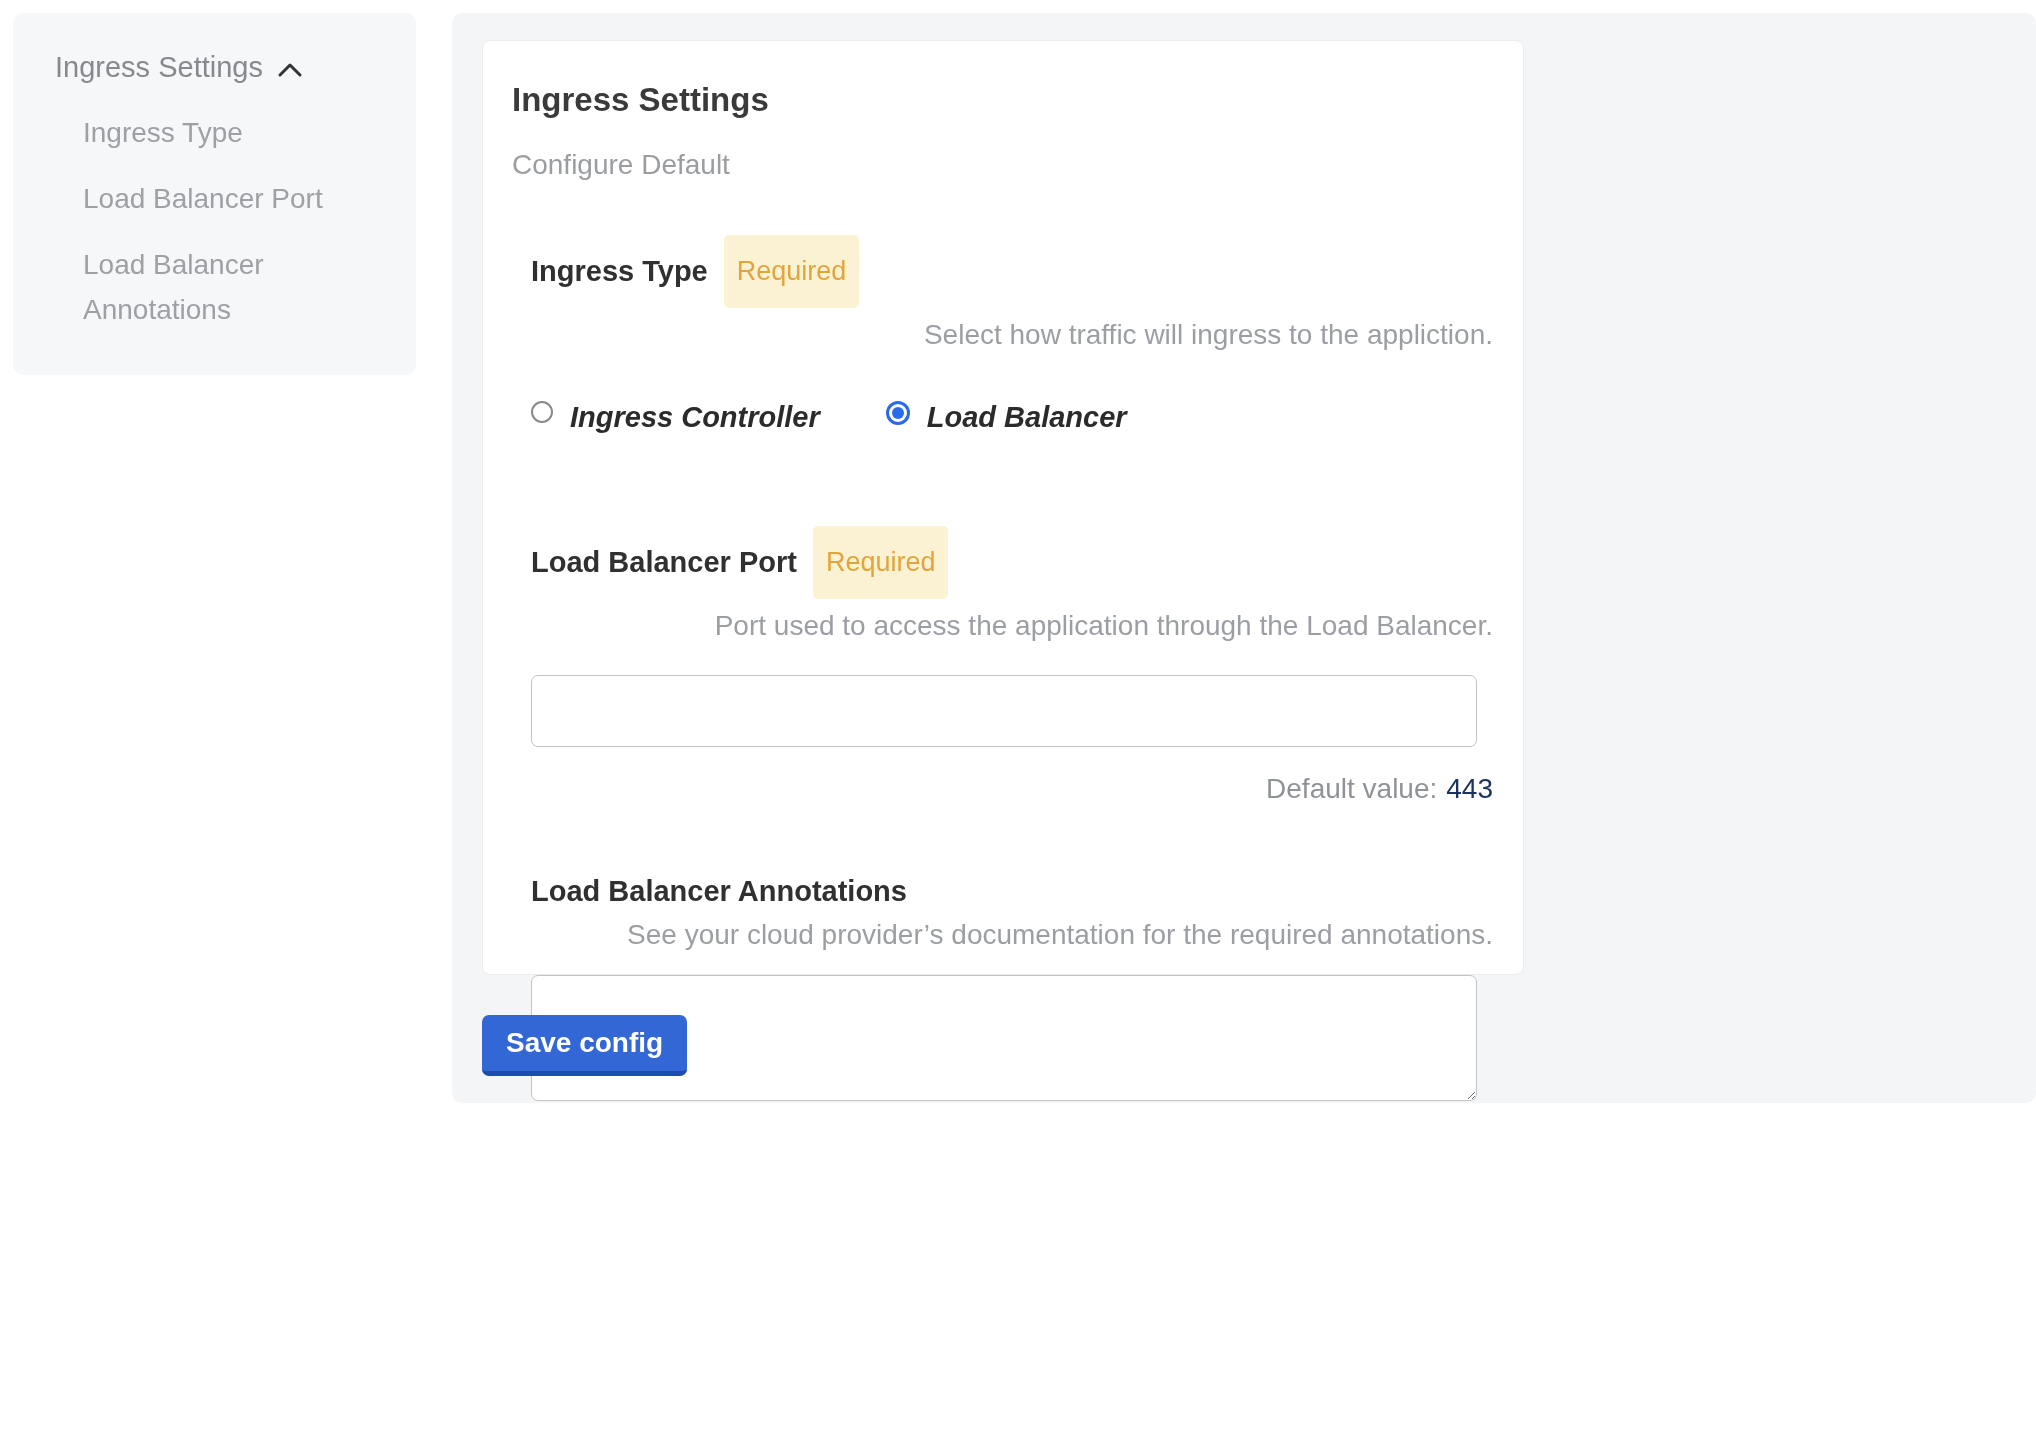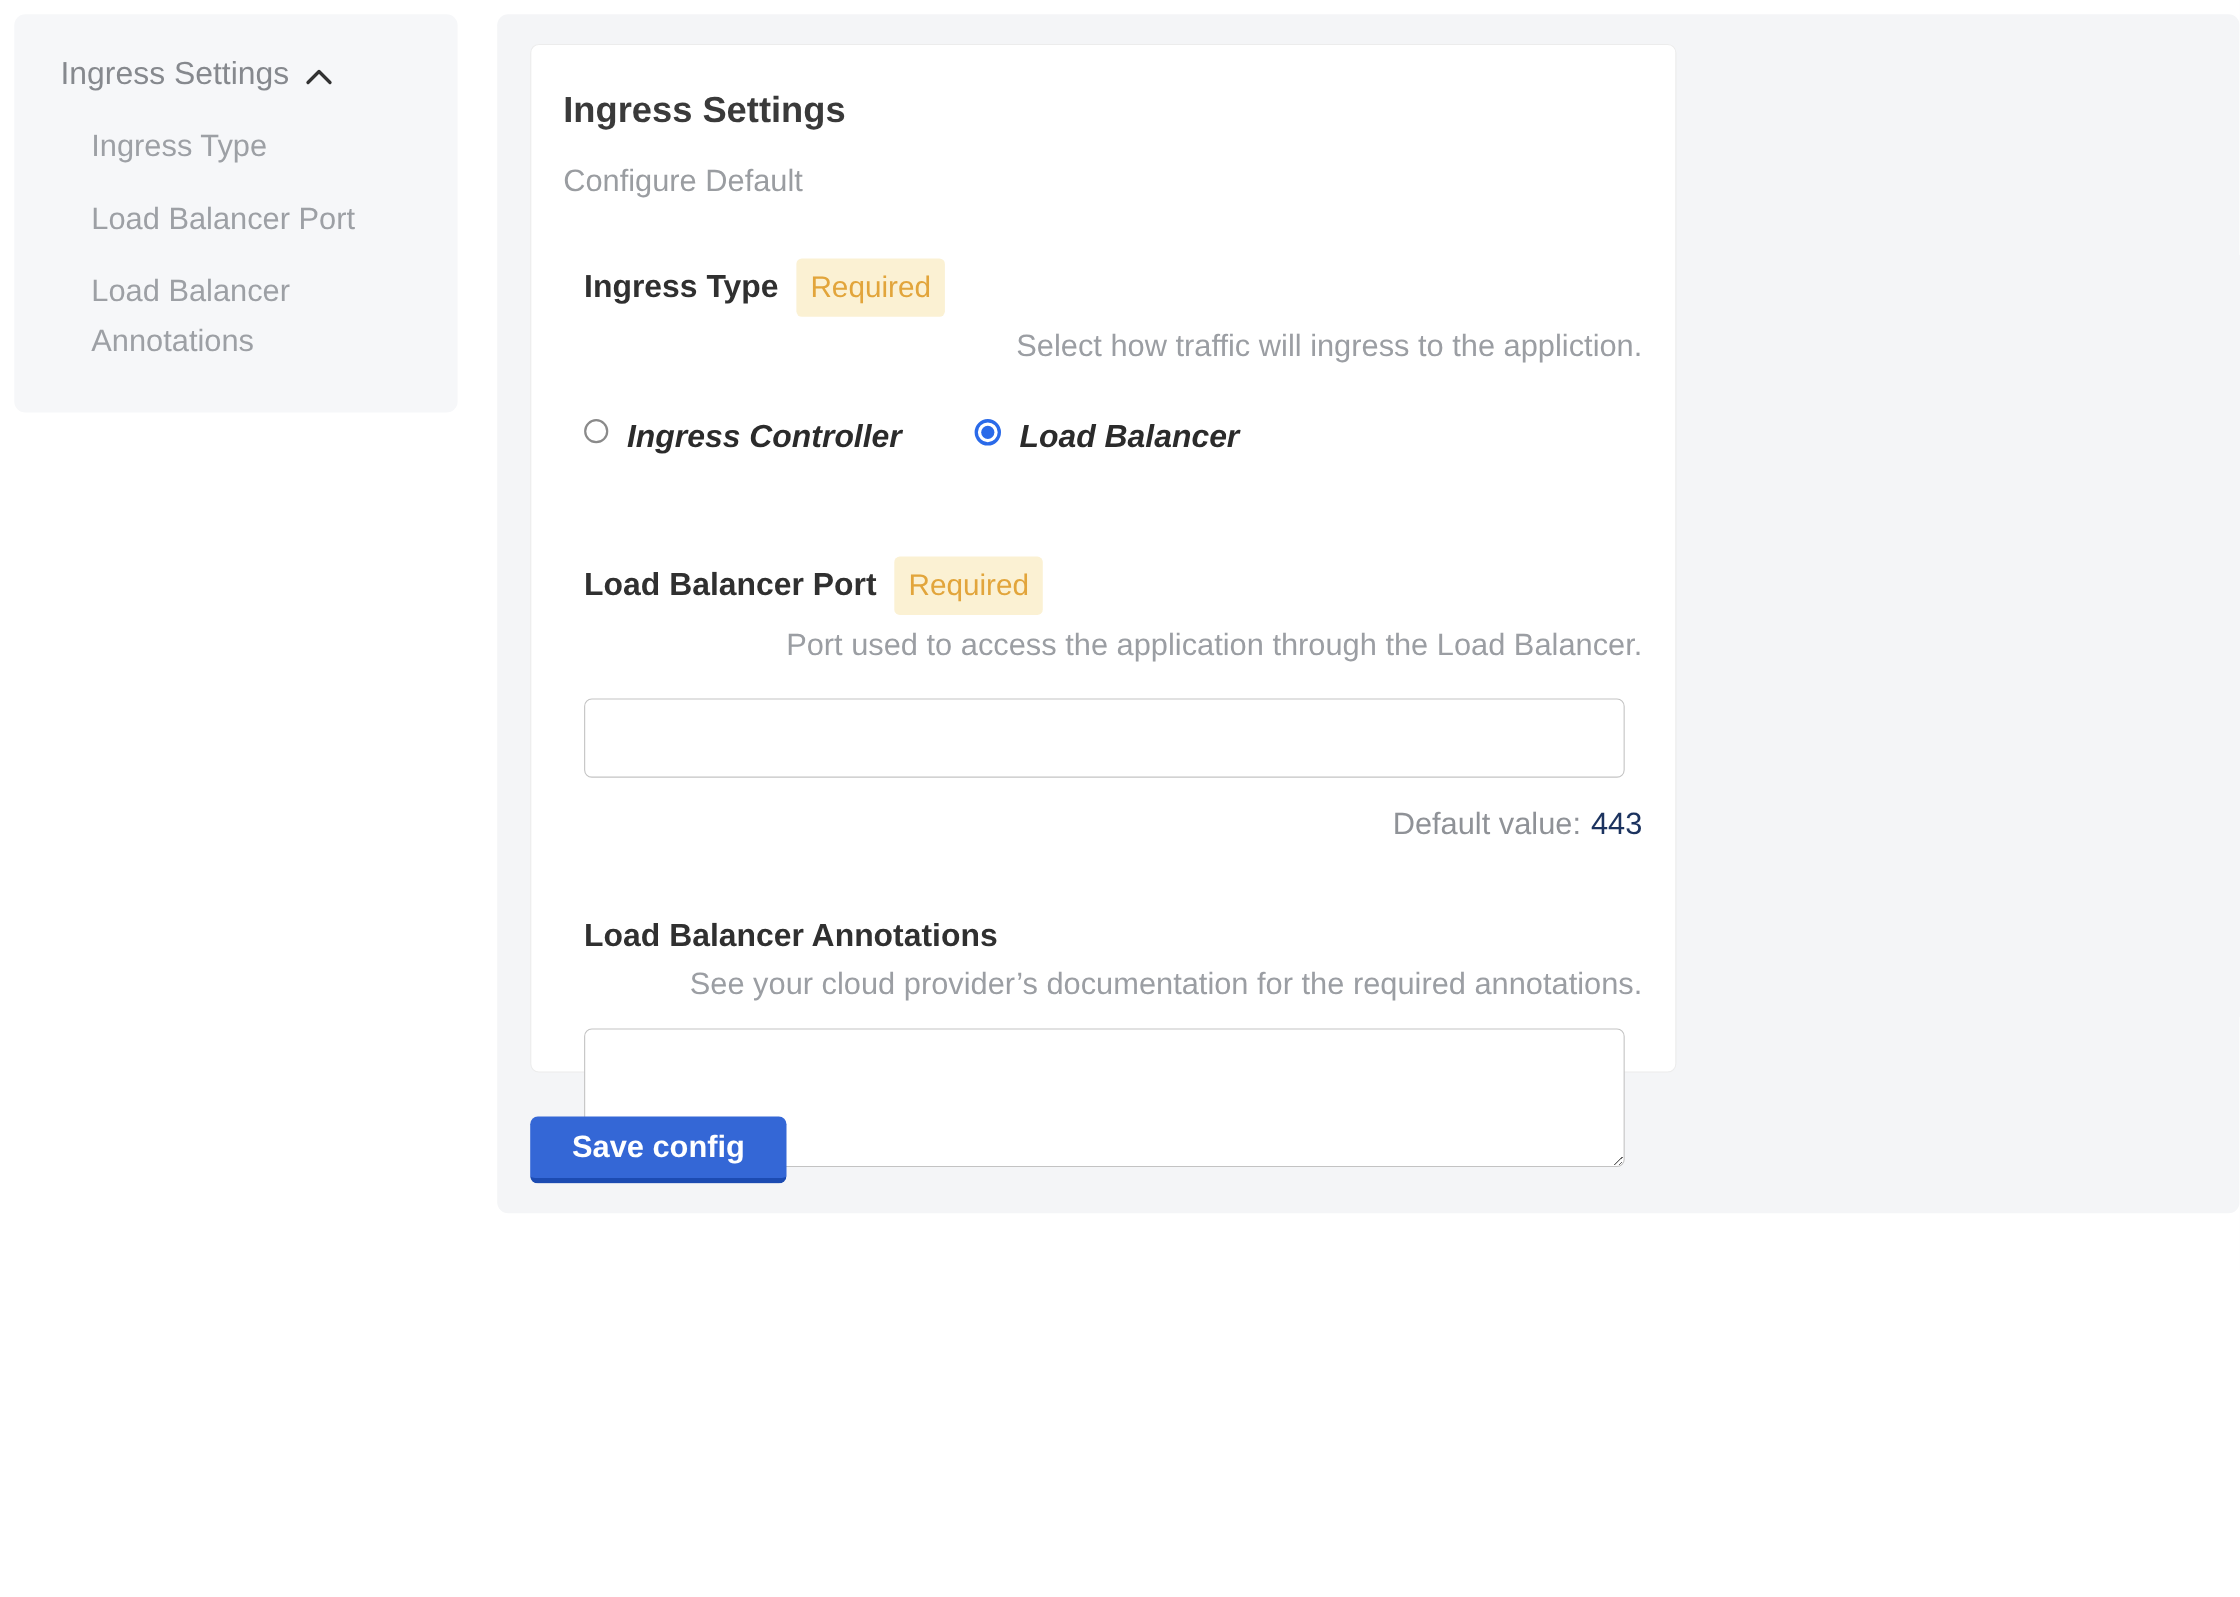--- a/index.html
+++ b/index.html
@@ -22,21 +22,21 @@
   .card { position:absolute; left:30px; top:27px; width:1042px; height:935px;
     background:#ffffff; border-radius:8px; border:1px solid #ececec;
     padding:40px 30px 0 29px; }
   .card-title { font-size:33px; font-weight:bold; color:#3a3a3a; }
   .card-subtitle { font-size:28px; color:#9a9da1; margin-top:30px; }
   .groups { margin-left:19px; }
 
   .label-row { display:flex; align-items:center; gap:16px; }
   .field-label { font-size:29px; font-weight:bold; color:#303030; }
   .badge { background:#fbf1d3; color:#e2a53b; font-size:27px;
-    padding:11px 13px; border-radius:5px; }
+    padding:21px 13px; border-radius:5px; }
   .help { font-size:28px; color:#9b9ea3; margin-top:11px;text-align:right; }
 
   .group-ingress-type { margin-top:54px; }
   .radio-row { margin-top:50px; display:flex; align-items:center; }
   .radio-option { display:flex; align-items:flex-start; margin-right:66px; cursor:pointer;font-style:italic; }
   .radio { width:22px; height:22px; border:2px solid #8a8a8a; border-radius:50%;
     background:#fff; flex:none; }
   .radio.selected { width:24px; height:24px; border:3px solid #2a6ae9; position:relative; }
   .radio.selected::after { content:""; position:absolute; left:50%; top:50%;
     transform:translate(-50%,-50%); width:12px; height:12px; border-radius:50%;
@@ -53,21 +53,21 @@
 
   .group-lb-annotations { margin-top:70px; }
   .textarea { display:block; width:946px; height:126px;
     border:1px solid #c3c3c3; border-radius:7px; margin-top:24px;
     font-size:28px; padding:12px 18px; resize:both; outline:none;
     font-family:inherit; background:#fff; }
 
   .save-btn { position:absolute; left:30px; top:1002px; min-width:182px; height:61px;
     background:#3467d6; border:none; border-bottom:5px solid #1c4bb2;
     border-radius:7px; color:#ffffff; font-size:28px; font-weight:bold;
-    font-family:inherit; cursor:pointer; padding:0 38px; }
+    font-family:inherit; cursor:pointer; padding:0 24px; }
 </style>
 </head>
 <body>
 
 <nav class="sidebar">
   <div class="sidebar-header">
     <span>Ingress Settings</span>
     <span class="chevron">
       <svg width="26" height="16" viewBox="0 0 26 16">
         <polyline points="3,13 13,3 23,13" fill="none" stroke="#333333" stroke-width="3" stroke-linecap="round" stroke-linejoin="round"></polyline>

